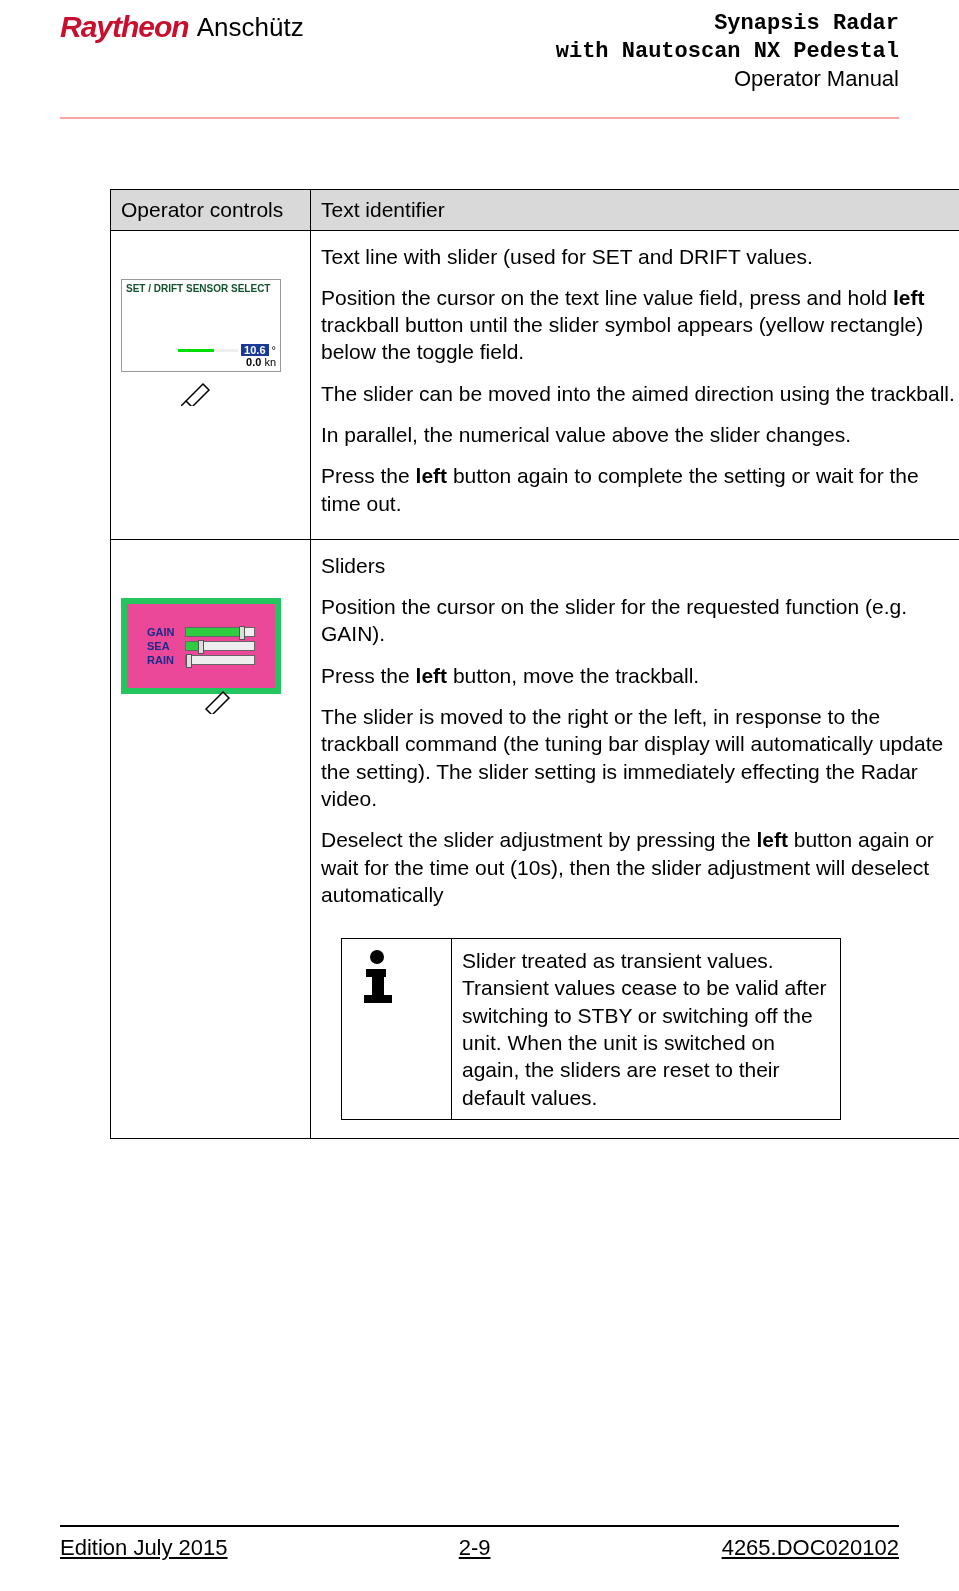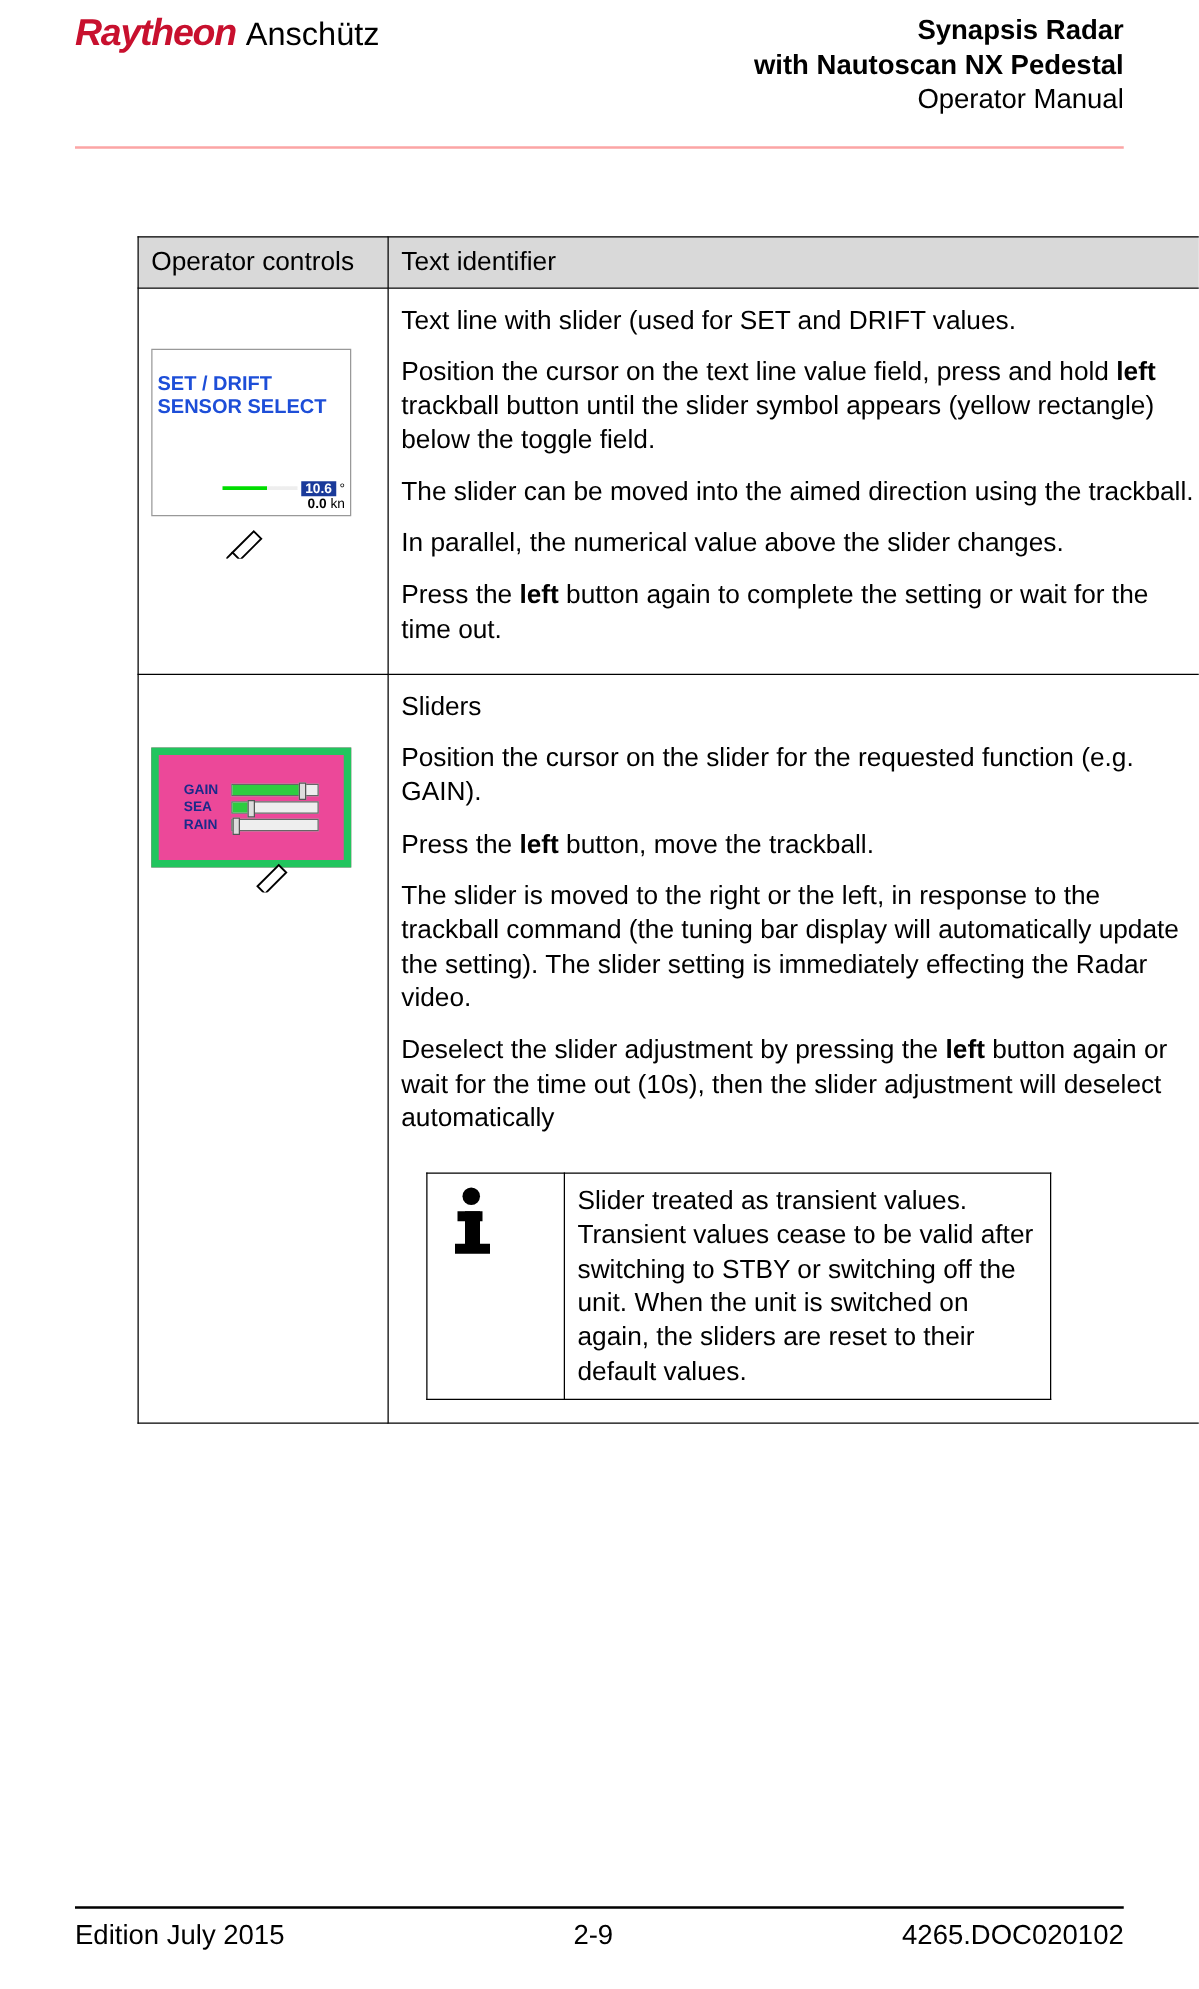--- a/index.html
+++ b/index.html
@@ -41,21 +41,21 @@
     font-family: Arial, sans-serif;
     font-size: 26px;
     color: #000000;
     font-weight: 500;
   }
   .doc-title {
     text-align: right;
     font-size: 22px;
     line-height: 1.25;
   }
-  .doc-title .bold { font-weight: 700; }
+  .doc-title .bold { font-weight: 700; font-family: Liberation Mono, monospace; }
   .main-table {
     border-collapse: collapse;
     margin-left: 50px;
     width: 864px;
     font-size: 21px;
   }
   .main-table td, .main-table th {
     border: 1px solid #000;
     vertical-align: top;
     padding: 8px 10px;
@@ -74,25 +74,24 @@
   .setdrift-box {
     margin-top: 40px;
     border: 1px solid #999;
     background: #fff;
     padding: 3px 4px;
     font-size: 11px;
     width: 160px;
   }
   .setdrift-title {
     font-weight: 700;
-    color: #1d4ed8;
-    font-family: Arial, sans-serif;
-    font-size: 16px;
+    color: #14532d;
+    font-family: Arial, sans-serif;
+    font-size: 10px;
     padding-bottom: 30px;
-    margin-top: 16px;
   }
   .setdrift-values {
     text-align: right;
     font-family: Arial, sans-serif;
     font-size: 11px;
     margin-top: 20px;
   }
   .val-box {
     background: #1a3a9a;
     color: #fff;
@@ -177,20 +176,21 @@
   .footer {
     position: absolute;
     bottom: 30px;
     left: 60px;
     right: 60px;
     border-top: 2px solid #000;
     padding-top: 8px;
     display: flex;
     justify-content: space-between;
     font-size: 22px;
+    text-decoration: underline;
   }
 
   
   svg { display: block; }
 </style>
 </head>
 <body>
 
 <div class="page">
 

